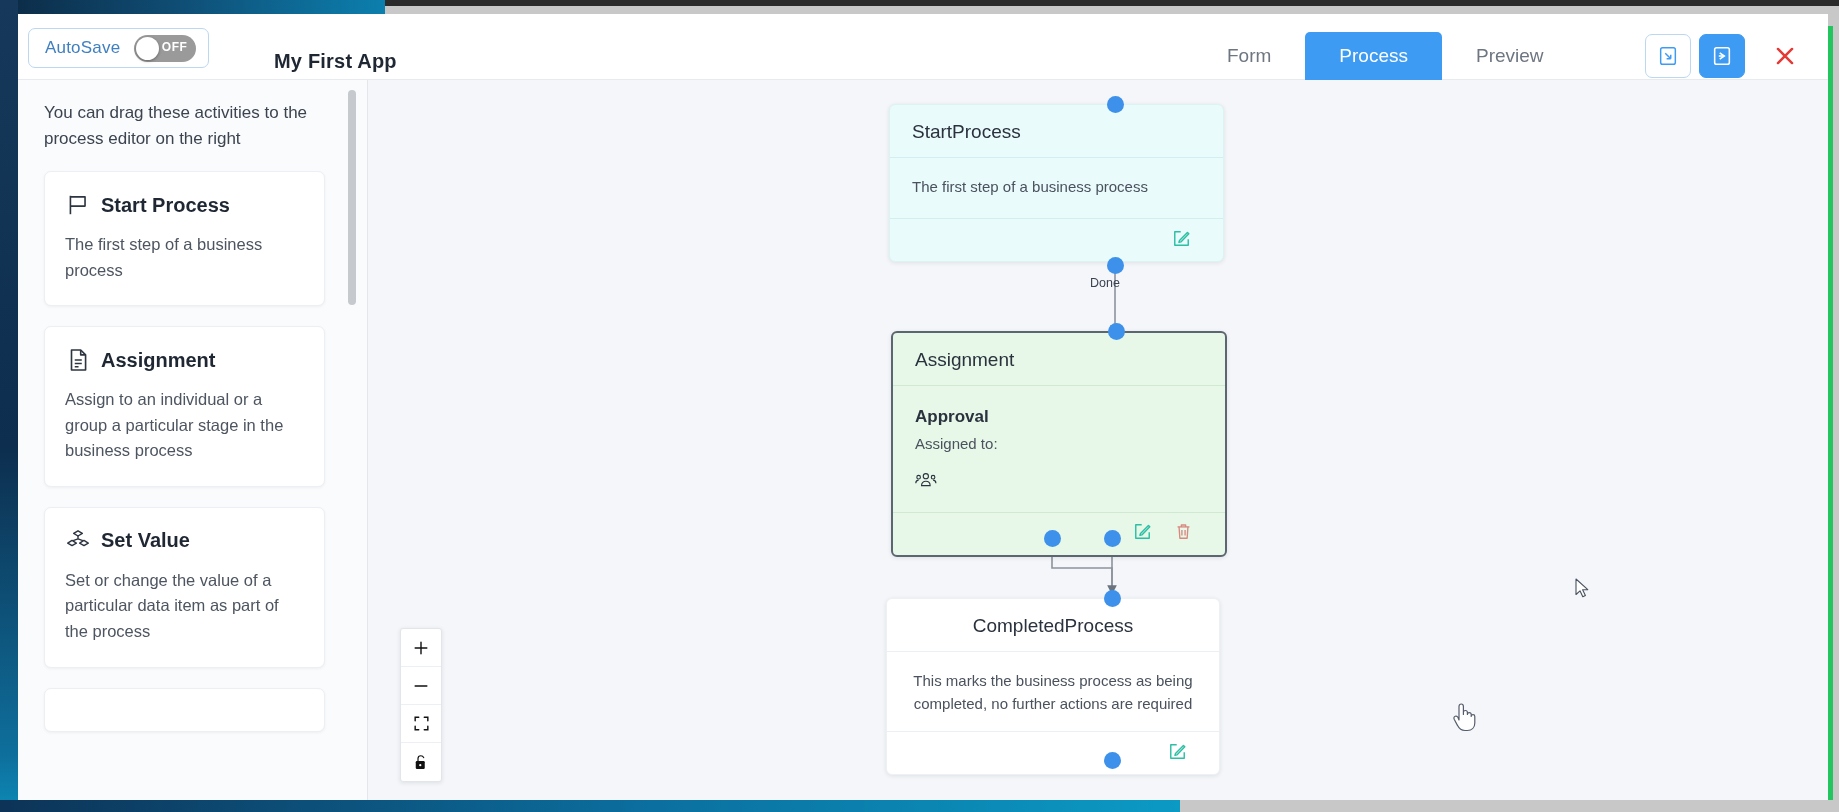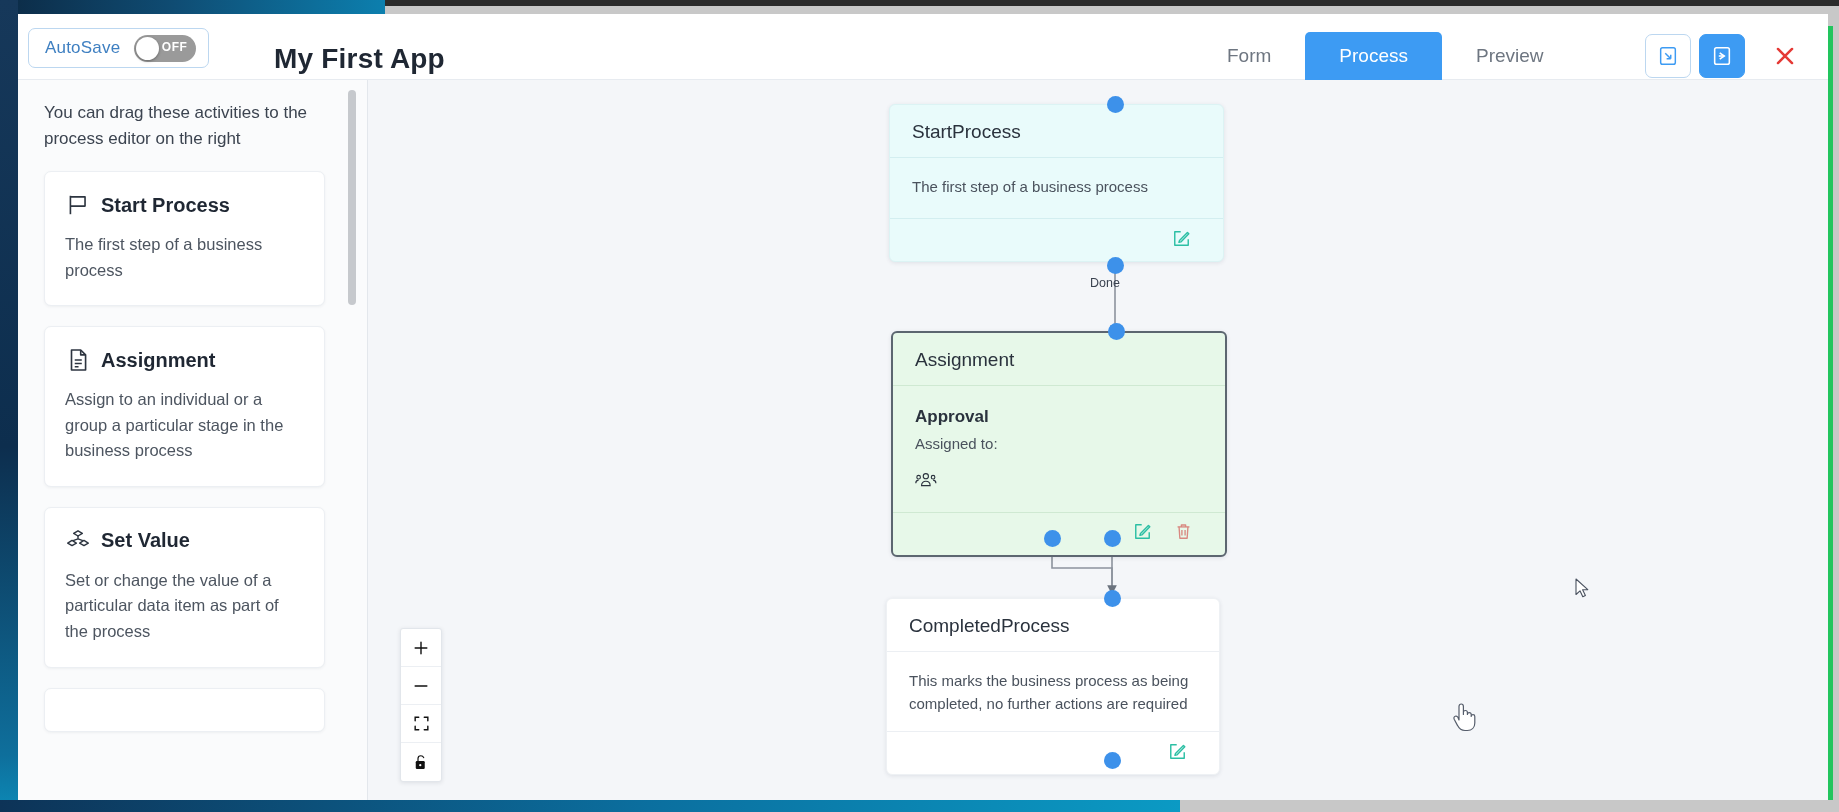--- a/index.html
+++ b/index.html
@@ -102,22 +102,22 @@
     width: 23px; height: 23px; border-radius: 50%;
     background: #ffffff;
     box-shadow: 0 1px 3px rgba(0,0,0,.35);
   }
   .autosave-state {
     position: absolute; right: 9px; top: 5px;
     font-size: 12px; font-weight: bold; color: #ffffff; letter-spacing: .5px;
   }
 
   #app-title {
-    position: absolute; left: 256px; top: 29px;
-    font-size: 28px; font-weight: bold; color: #1f2733;
+    position: absolute; left: 256px; top: 36px;
+    font-size: 20px; font-weight: bold; color: #1f2733;
     letter-spacing: .2px;
   }
 
   
   #header-tabs {
     position: absolute; left: 1175px; top: 18px;
     display: flex; align-items: stretch; height: 48px;
   }
   .tab {
     display: flex; align-items: center; justify-content: center;
@@ -457,21 +457,21 @@
               <path d="M6.4 6.2 L7.4 20.5 L16.6 20.5 L17.6 6.2"></path>
               <path d="M10 10 L10 17 M14 10 L14 17"></path>
             </svg>
           </span>
         </div>
       </div>
       <div class="port" style="left:740px; top:243px;"></div>
       <div class="port" style="left:676px; top:450px;"></div>
       <div class="port" style="left:736px; top:450px;"></div>
 
-      <div class="node completed" style="left:518px; top:518px; width:334px;">
+      <div class="node completed" style="left:518px; top:518px; width:334px;text-align:center;">
         <div class="node-title">CompletedProcess</div>
         <div class="node-divider"></div>
         <div class="node-body" style="min-height:78px;">This marks the business process as being completed, no further actions are required</div>
         <div class="node-divider"></div>
         <div class="node-footer">
           <span style="cursor:pointer;">
             <svg width="19" height="19" viewBox="0 0 24 24" fill="none" stroke="#2bbfa4" stroke-width="1.8" stroke-linejoin="round">
               <path d="M20.5 13 L20.5 20.5 L3.5 20.5 L3.5 3.5 L11 3.5"></path>
               <path d="M9.5 14.6 L19.5 4.4 L21.2 6.1 L11.2 16.3 L8.8 16.8 Z"></path>
             </svg>

